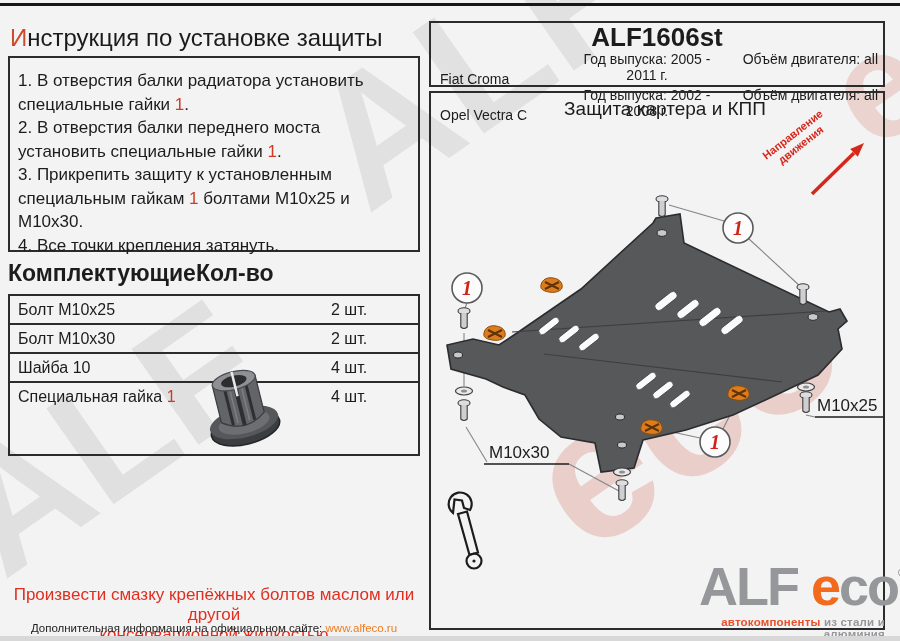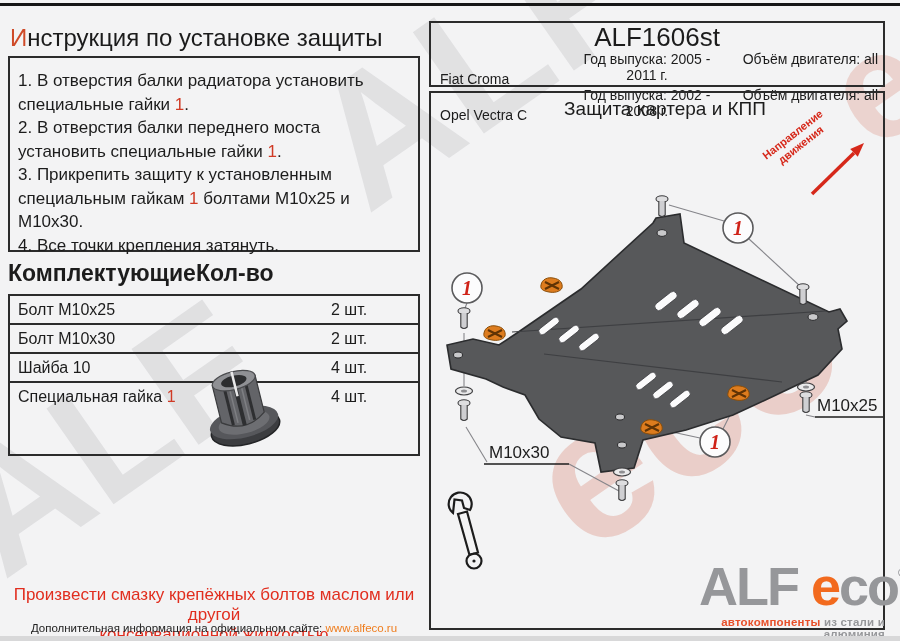--- a/index.html
+++ b/index.html
@@ -33,21 +33,21 @@
   .nut-svg{position:absolute;left:182px;top:352px;}
   .warning{position:absolute;left:8px;top:585px;width:412px;text-align:center;
            color:#e12e1f;font-size:17px;line-height:20px;}
   .l-footer{position:absolute;left:8px;top:622px;width:412px;text-align:center;
             font-size:11.5px;color:#222;}
   .l-footer a{color:#ef7d1e;text-decoration:none;}
 
   
   .r-head{position:absolute;left:429px;top:21px;width:456px;height:66px;
           border:2px solid #2b2b2b;box-sizing:border-box;}
-  .part-code{text-align:center;font-size:26px;font-weight:normal;line-height:28px;}
+  .part-code{text-align:center;font-size:26px;font-weight:bold;line-height:28px;}
   .veh-row{display:flex;font-size:14px;line-height:16px;}
   .veh-model{width:140px;padding-left:9px;box-sizing:border-box;margin-top:20px;}
   .veh-years{flex:1;text-align:center;}
   .veh-engine{width:160px;text-align:right;padding-right:5px;box-sizing:border-box;}
   .r-main{position:absolute;left:429px;top:91px;width:456px;height:539px;
           border:2px solid #2b2b2b;box-sizing:border-box;}
   .prod-title{position:absolute;left:8px;top:5px;width:100%;text-align:center;font-size:19px;}
   .dir-label{position:absolute;left:303px;top:34px;width:125px;text-align:center;
              transform:rotate(-38deg);color:#d6281a;font-weight:bold;
              font-size:11px;line-height:12.5px;}

